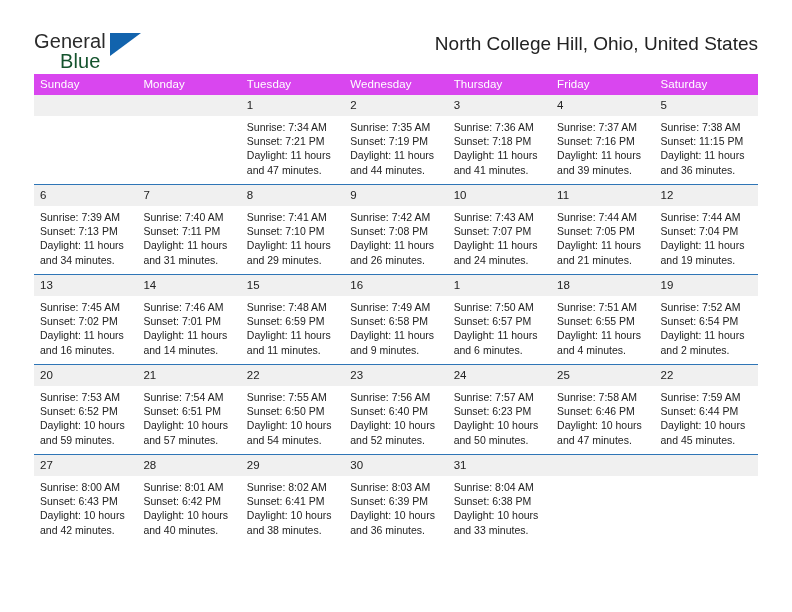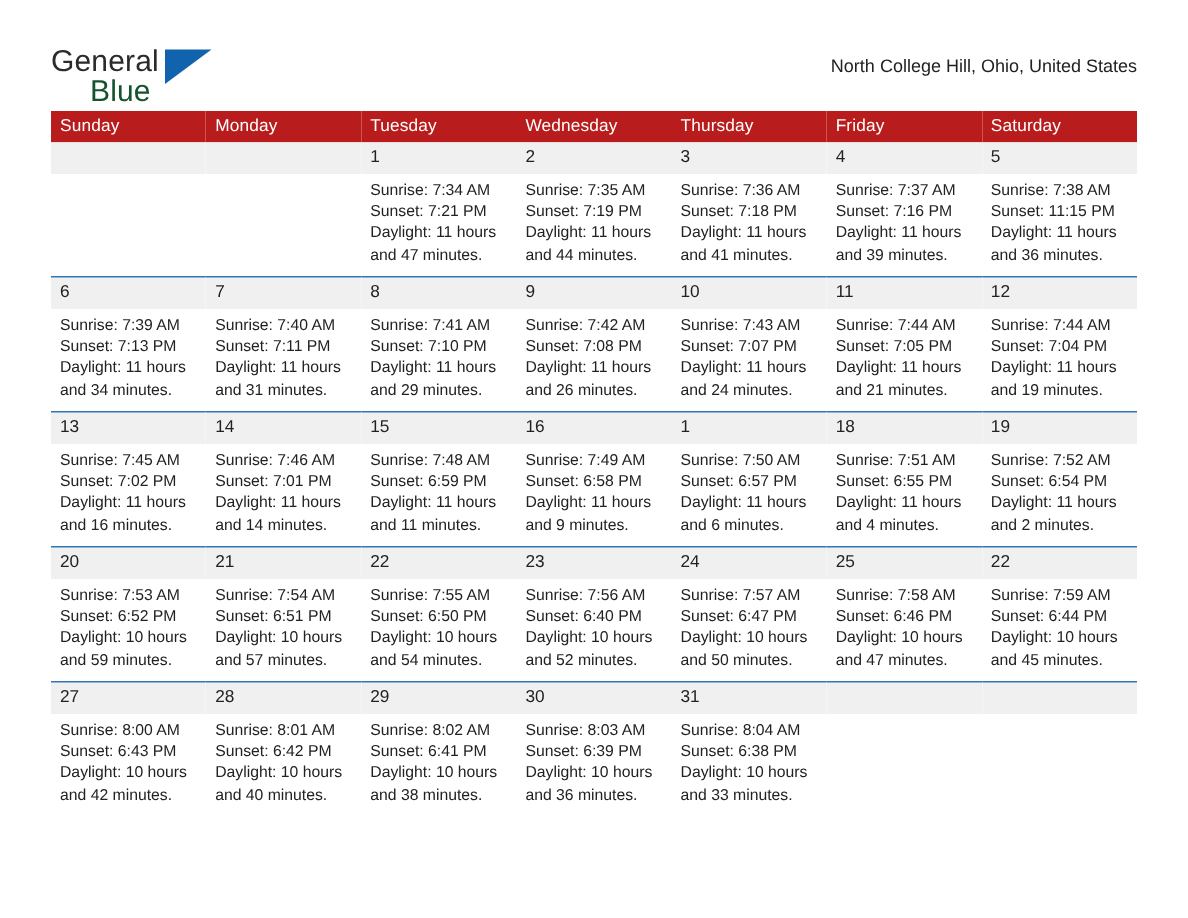--- a/index.html
+++ b/index.html
@@ -67,36 +67,36 @@
     padding-top: 2px;
   }
   .cal-title {
     font-size: 25px;
     line-height: 30px;
     color: #222222;
     font-weight: normal;
     margin: 0;
   }
   .cal-subtitle {
-    font-size: 12px;
+    font-size: 19px;
     line-height: 20px;
     color: #222222;
     margin: 6px 0 0 0;
     font-weight: normal;
     text-align: right;
   }
 
   
   .calendar {
     width: 724px;
     border-collapse: collapse;
     table-layout: fixed;
   }
   .calendar th {
-    background: #b91c1c;
+    background: #d946ef;
     color: #ffffff;
     font-size: 11.5px;
     font-weight: normal;
     text-align: left;
     padding: 4px 0 5px 6px;
     height: 12px;
     letter-spacing: 0.1px;
   }
   .calendar td {
     vertical-align: top;
@@ -381,21 +381,21 @@
               <div>Sunrise: 7:56 AM</div>
               <div>Sunset: 6:40 PM</div>
               <div class="daylight">Daylight: 10 hours</div>
               <div class="daylight">and 52 minutes.</div>
             </div>
           </td>
           <td>
             <div class="daynum">24</div>
             <div class="cellbody">
               <div>Sunrise: 7:57 AM</div>
-              <div>Sunset: 6:47 PM</div>
+              <div>Sunset: 6:23 PM</div>
               <div class="daylight">Daylight: 10 hours</div>
               <div class="daylight">and 50 minutes.</div>
             </div>
           </td>
           <td>
             <div class="daynum">25</div>
             <div class="cellbody">
               <div>Sunrise: 7:58 AM</div>
               <div>Sunset: 6:46 PM</div>
               <div class="daylight">Daylight: 10 hours</div>

